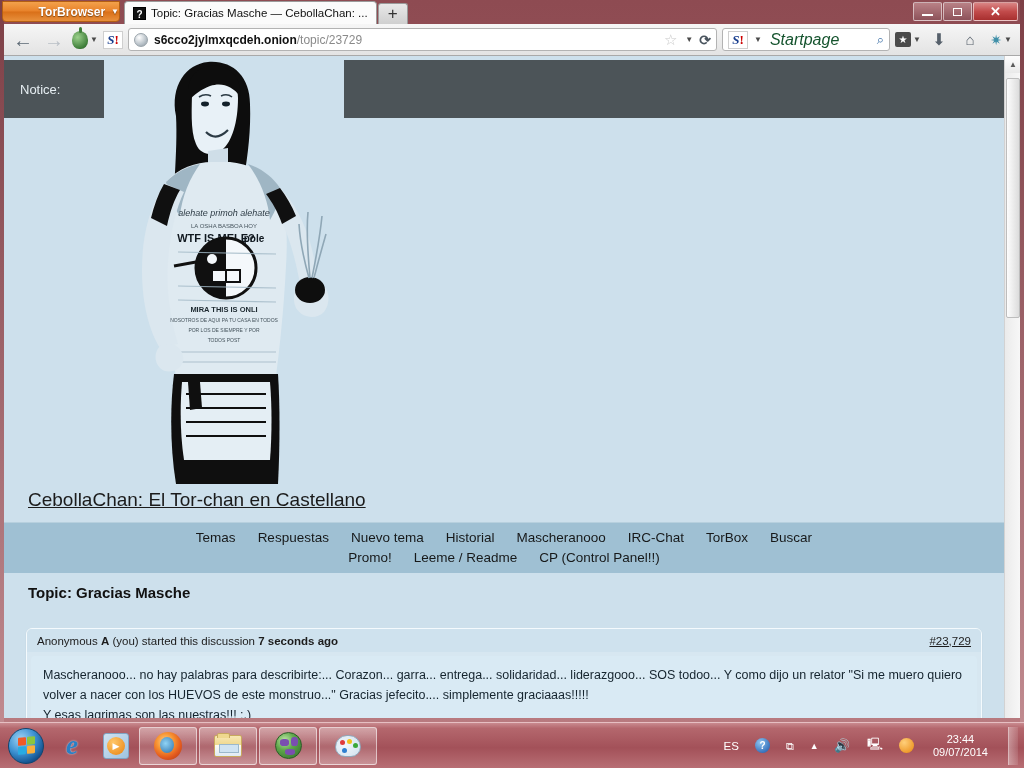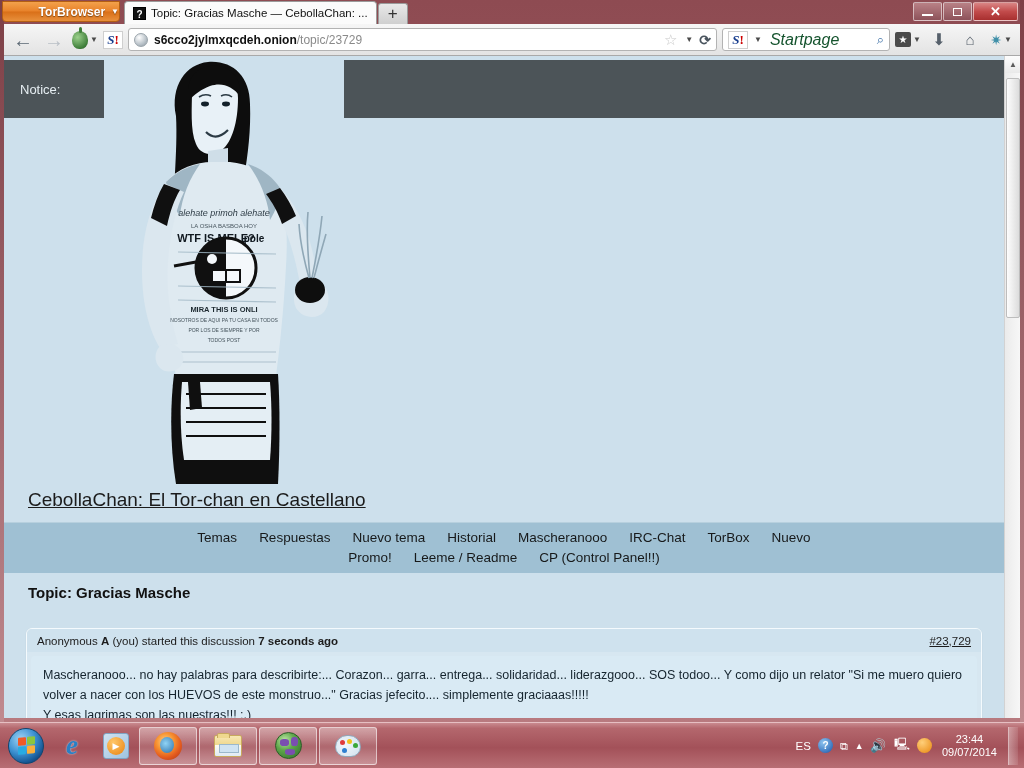--- a/index.html
+++ b/index.html
@@ -223,21 +223,21 @@
     background:#cfe3f2; border:1px solid #9bb8cc;}
   .globe-icon{ width:27px;height:27px;border-radius:50%;
     background:radial-gradient(circle at 35% 30%,#bfe8a8 0%,#5fa84a 40%,#2f6b2a 100%);
     border:1px solid #2b5c27; position:relative; overflow:hidden;}
   .globe-icon i{ position:absolute; background:#7a4fb0; border-radius:40%;}
   .paint-icon{ width:26px;height:22px;
     background:radial-gradient(circle at 40% 45%,#f2f6fa,#cfe0ee); border:1px solid #8fa8bb;
     border-radius:12px 12px 10px 10px; position:relative;}
   .paint-icon i{ position:absolute;width:5px;height:5px;border-radius:50%;}
 
-  #tray { margin-left:auto; display:flex; align-items:center; gap:7px;
+  #tray { margin-left:auto; display:flex; align-items:center; gap:16px;
     padding-right:6px; color:#fff; font-size:11px; }
   #tray .es { font-size:11.5px; }
   #tray .helpdot { width:15px;height:15px;border-radius:50%;
     background:radial-gradient(circle at 35% 30%,#8fc4f0,#1553a8);
     color:#fff;font-size:10px;font-weight:bold;line-height:15px;text-align:center;}
   #tray .netic { font-size:11px; line-height:10px; text-align:center;}
   #tray .upcaret { font-size:9px; }
   #tray .spk { font-size:13px; }
   #tray .mon { font-size:12px; }
   #tray .tordot { width:15px;height:15px;border-radius:50%;
@@ -417,21 +417,21 @@
       <div id="site-title">CebollaChan: El Tor-chan en Castellano</div>
 
       <div id="navmenu">
         <a>Temas</a>
         <a>Respuestas</a>
         <a>Nuevo tema</a>
         <a>Historial</a>
         <a>Mascheranooo</a>
         <a>IRC-Chat</a>
         <a>TorBox</a>
-        <a>Nuevo</a>
+        <a>Buscar</a>
         <a>Promo!</a>
         <a>Leeme / Readme</a>
         <a>CP (Control Panel!!)</a>
       </div>
 
       <div id="topic-title">Topic: Gracias Masche</div>
 
       <div id="post">
         <div id="post-head">
           <div>

